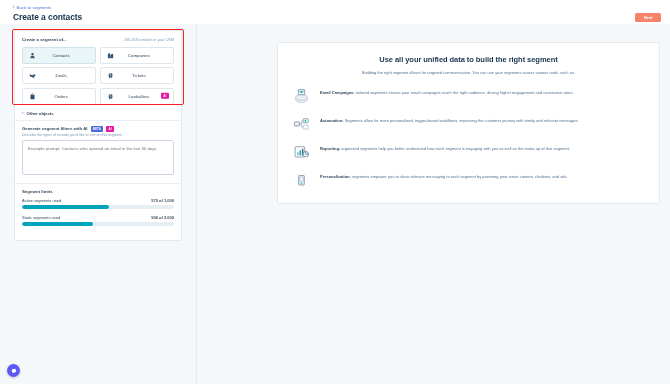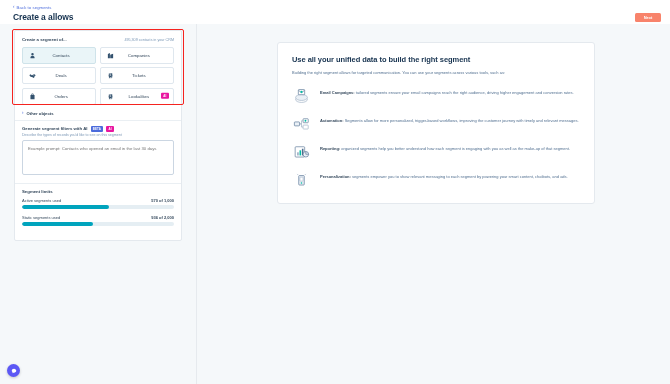--- a/index.html
+++ b/index.html
@@ -171,25 +171,26 @@
   .bar-fill { height: 100%; background: #00a4bd; border-radius: 2px; }
 
   
   .right-col {
     position: absolute; left: 197px; top: 24px;
     width: 473px; height: 360px;
     background: #f5f8fa;
   }
   .info-card {
     position: absolute; left: 80px; top: 18px;
-    width: 318px;
+    width: 383px;
     background: #ffffff;
     border: 1px solid #e4e9ee;
     border-radius: 3px;
     padding: 12px 14px 14px 14px;
+    text-align: center;
   }
   .info-title {
     font-size: 7.5px; font-weight: 700; color: #16324f;
     margin-bottom: 6px; letter-spacing: -0.05px;
   }
   .info-sub {
     font-size: 4px; color: #516f90; line-height: 1.5;
     margin-bottom: 10px;
   }
   .feature {
@@ -223,21 +224,21 @@
 </head>
 <body>
 
 <div class="app">
 
   <div class="topbar">
     <a class="back-link">
       <span class="back-chevron">‹</span>
       <span>Back to segments</span>
     </a>
-    <div class="page-title">Create a allows</div>
+    <div class="page-title">Create a contacts</div>
     <button class="next-btn" style="background: rgb(248, 131, 107);">Next</button>
   </div>
 
   <div class="left-col">
 
     <div class="panel">
 
       <div class="panel-head">
         <div class="panel-head-title">Create a segment of...</div>
         <div class="panel-head-count">495,309 contacts in your CRM</div>

